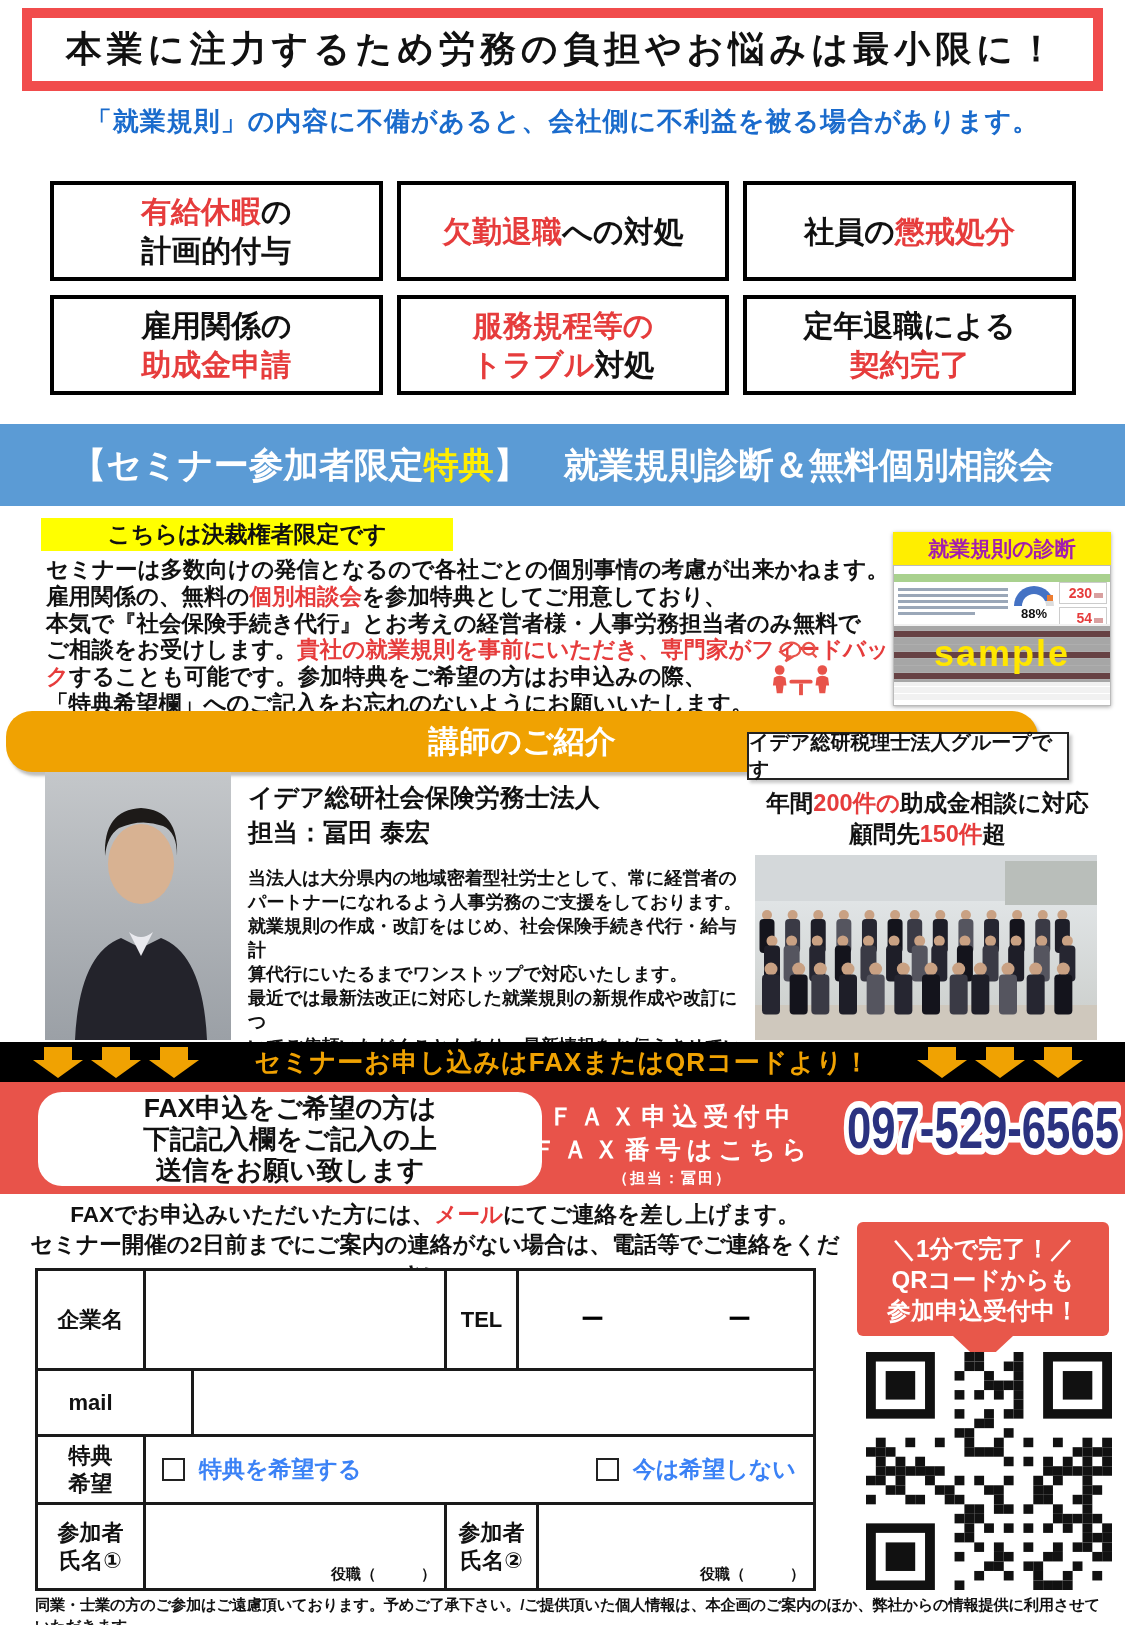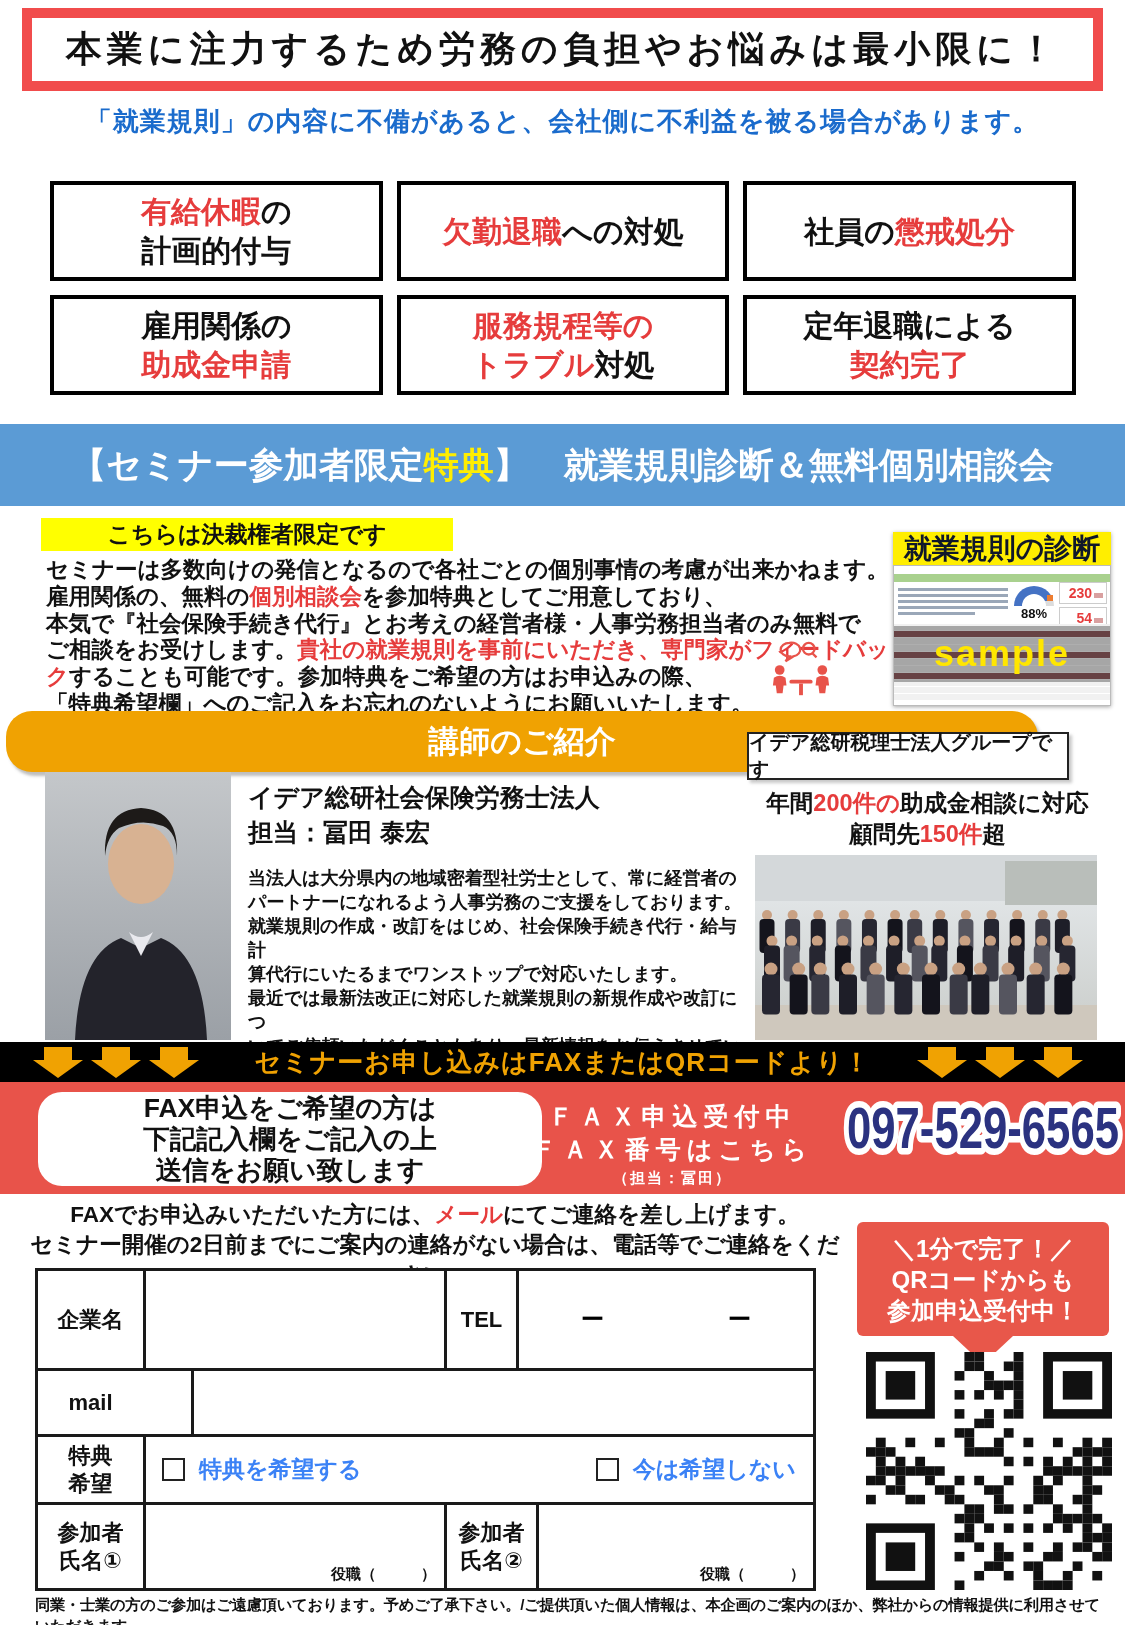--- a/index.html
+++ b/index.html
@@ -28,21 +28,21 @@
   .decision-label{left:41px;top:518px;width:412px;height:33px;background:#ffff00;
     display:flex;align-items:center;justify-content:center;font-size:23px;color:#111;}
   .offer-p{left:46px;top:557px;width:845px;font-size:22.5px;line-height:26.8px;color:#111;white-space:pre-line;}
 
   
   .consult-icon{left:770px;top:640px;width:62px;height:60px;}
 
   
   .sample{left:893px;top:532px;width:218px;box-shadow:0 1px 4px rgba(0,0,0,.35);}
   .sample-title{height:33px;background:#ffee00;display:flex;align-items:center;justify-content:center;
-    font-size:28px;color:#0f172a;}
+    font-size:21px;color:#a21caf;}
   .sample-body{position:relative;height:139px;background:#fff;border:1px solid #bbb;overflow:hidden;}
   .s-head{position:absolute;left:0;top:8px;width:100%;height:8px;background:#a9d18e;}
   .s-lines{position:absolute;left:4px;top:22px;width:110px;}
   .s-lines div{height:2.5px;background:#9aa7b8;margin-bottom:3.5px;}
   .gauge-wrap{position:absolute;left:118px;top:20px;width:44px;text-align:center;}
   .gauge{position:relative;width:40px;height:20px;margin:0 auto;border-radius:40px 40px 0 0;
     background:conic-gradient(from 270deg at 50% 100%, #4472c4 0deg 158deg, #dcdcdc 158deg 180deg, #fff 180deg);}
   .gauge:before{content:"";position:absolute;left:8px;top:8px;width:24px;height:12px;border-radius:24px 24px 0 0;background:#fff;}
   .gauge-dot{position:absolute;right:1px;top:9px;width:6px;height:6px;background:#ed7d31;}
   .gauge-val{font-size:13px;color:#111;}

